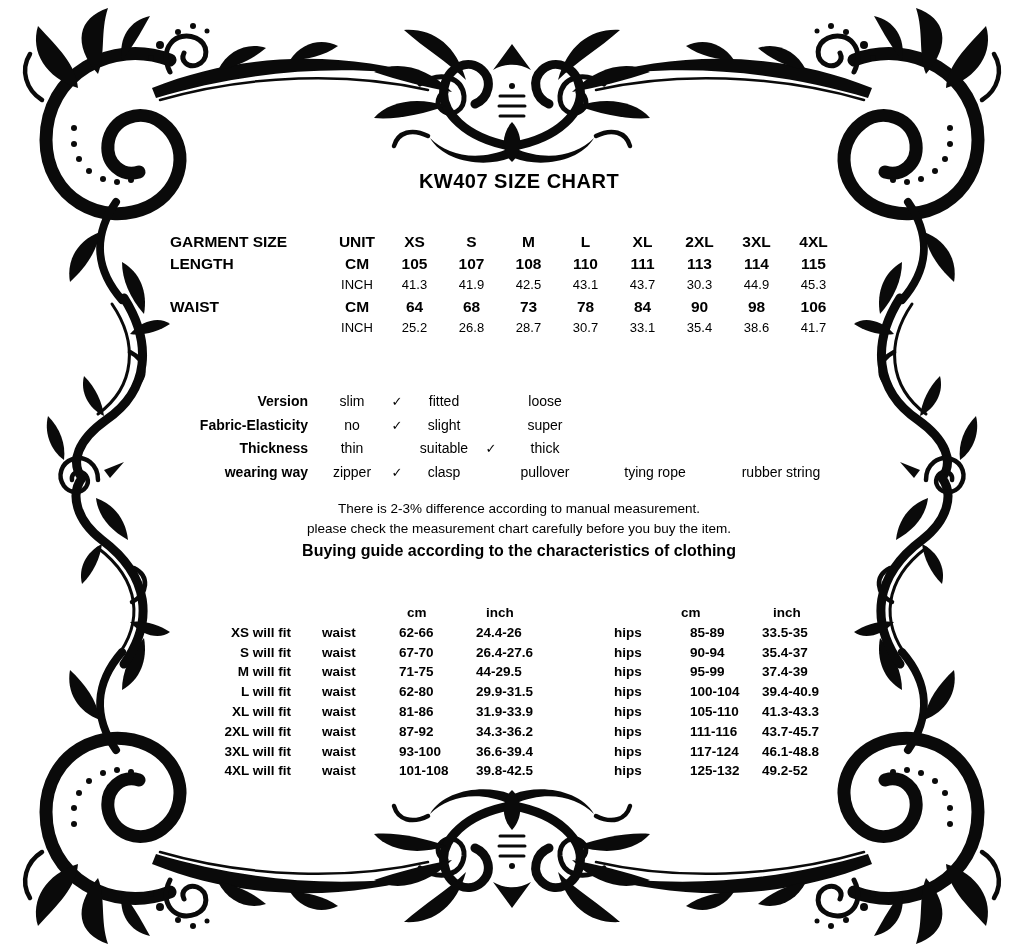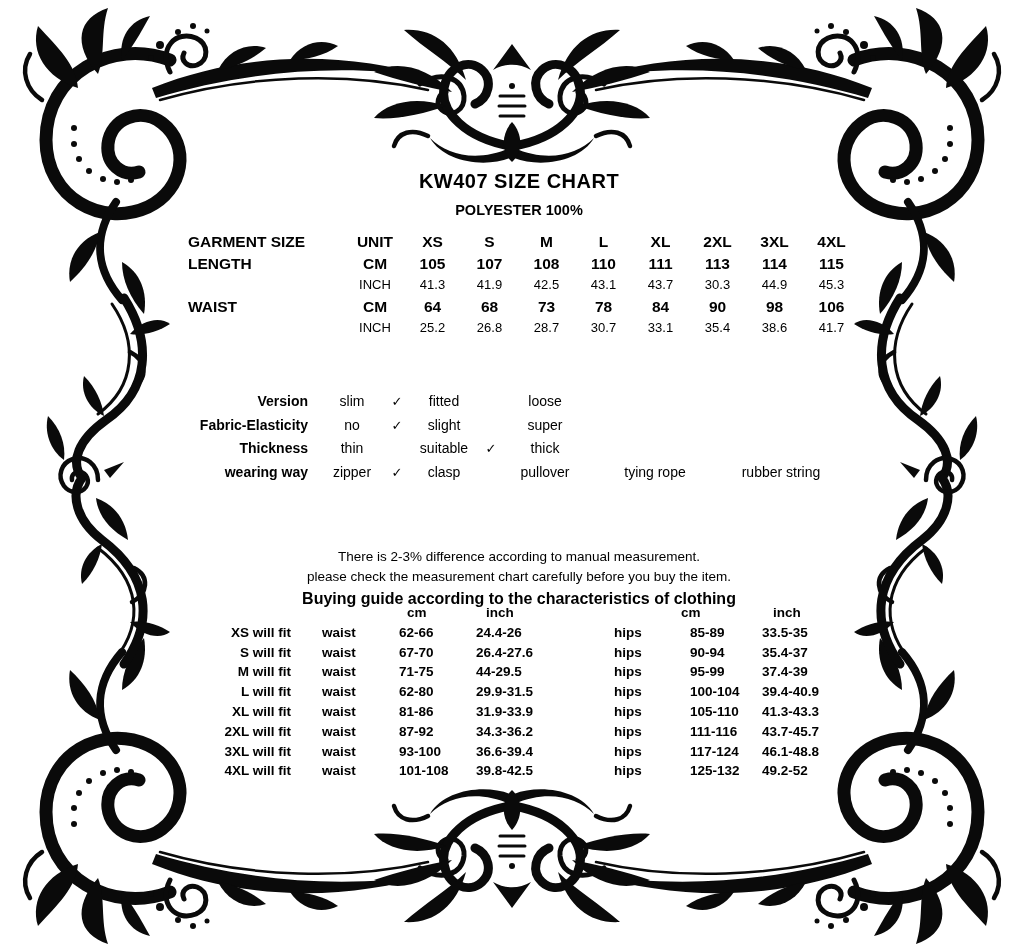--- a/index.html
+++ b/index.html
@@ -8,35 +8,35 @@
   .border-svg{position:absolute;left:0;top:0;width:1024px;height:952px;}
   .sk{fill:none;stroke-linecap:round;stroke-linejoin:round;}
   .w13{stroke-width:13px}.w9{stroke-width:9px}.w8{stroke-width:8px}
   .w5{stroke-width:5px}.w4{stroke-width:4.5px}.w3{stroke-width:3px}.w25{stroke-width:2.5px}
   .content{position:absolute;left:0;top:0;width:1024px;height:952px;}
   .title{position:absolute;top:170px;left:14px;width:1010px;text-align:center;
          font-size:20px;font-weight:bold;letter-spacing:0.5px;}
   .subtitle{position:absolute;top:202px;left:14px;width:1010px;text-align:center;
          font-size:14.5px;font-weight:bold;}
   
-  .sc-grid{position:absolute;left:188px;top:231px;display:grid;
+  .sc-grid{position:absolute;left:170px;top:231px;display:grid;
            grid-template-columns:158px 58px repeat(8,57px);grid-auto-rows:21.5px;}
   .sc-grid span{line-height:21.5px;text-align:center;white-space:nowrap;}
   .sc-grid .lab{text-align:left;}
   .sc-b{font-size:15.5px;font-weight:bold;}
   .sc-n{font-size:13px;font-weight:normal;}
   
   .ft-grid{position:absolute;left:142px;top:390px;display:grid;
            grid-template-columns:172px 76px 14px 80px 14px 94px 126px 126px;
            grid-auto-rows:23.7px;font-size:14px;}
   .ft-grid span{line-height:23.7px;text-align:center;white-space:nowrap;}
   .ft-grid .ft-lab{text-align:right;font-weight:bold;padding-right:6px;}
   .ft-grid .chk{font-size:13px;}
   
-  .notes{position:absolute;top:499px;left:14px;width:1010px;text-align:center;margin-top:48px;}
+  .notes{position:absolute;top:499px;left:14px;width:1010px;text-align:center;}
   .notes .nline{font-size:13.5px;line-height:20px;}
   .notes .nhead{font-size:16px;font-weight:bold;margin-top:3px;}
   
   .bg-grid{position:absolute;left:150px;top:603px;display:grid;
            grid-template-columns:141px 108px 77px 138px 48px 100px 120px;
            grid-auto-rows:19.8px;font-size:13.5px;font-weight:bold;}
   .bg-grid span{line-height:19.8px;text-align:left;white-space:nowrap;}
   .bg-grid .bg-lab{text-align:right;}
   .bg-grid .p31{padding-left:31px;}
   .bg-grid .p8{padding-left:8px;margin-left:20px;}
@@ -119,21 +119,20 @@
         <path stroke="none" d="M130,334 C142,320 160,316 170,324 C158,332 142,336 130,334 Z"></path>
         <path stroke="none" d="M130,622 C142,636 160,640 170,632 C158,624 142,620 130,622 Z"></path>
       </g>
       <use href="#sidevine" transform="translate(1024,0) scale(-1,1)"></use>
     </g>
   </svg>
 
   <div class="content">
 
     <div class="title">KW407 SIZE CHART</div>
-    <div class="subtitle">POLYESTER 100%</div>
 
     <div class="sc-grid">
       <span class="sc-b lab">GARMENT SIZE</span>
       <span class="sc-b">UNIT</span>
       <span class="sc-b">XS</span>
       <span class="sc-b">S</span>
       <span class="sc-b">M</span>
       <span class="sc-b">L</span>
       <span class="sc-b">XL</span>
       <span class="sc-b">2XL</span>

